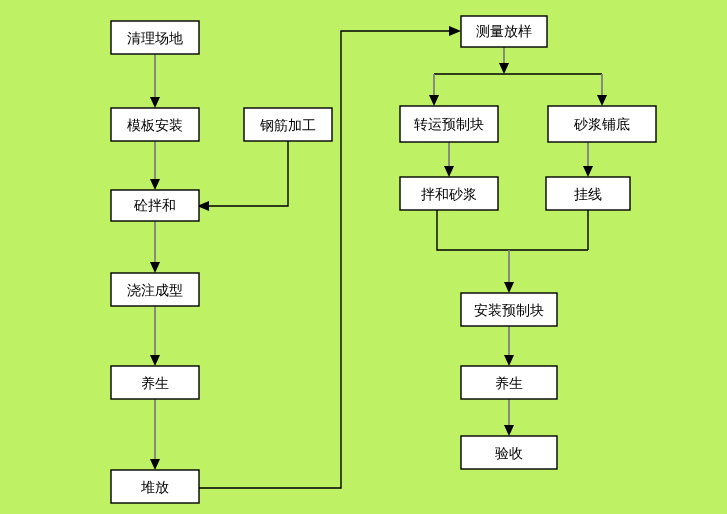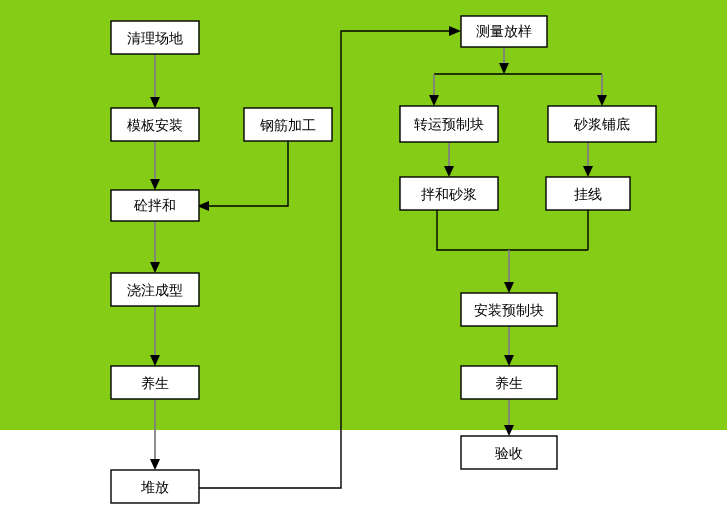--- a/index.html
+++ b/index.html
@@ -9,22 +9,22 @@
   }
   body {
     width: 727px;
     height: 514px;
     overflow: hidden;
     font-family: "DejaVu Sans", "Liberation Sans", sans-serif;
   }
   #chart-root {
     position: relative;
     width: 727px;
-    height: 430px;
-    background: #84cc16;
+    height: 514px;
+    background: #bef264;
   }
   svg#flow-svg {
     position: absolute;
     left: 0;
     top: 0;
     width: 727px;
     height: 514px;
     display: block;
   }
   .node-rect {

